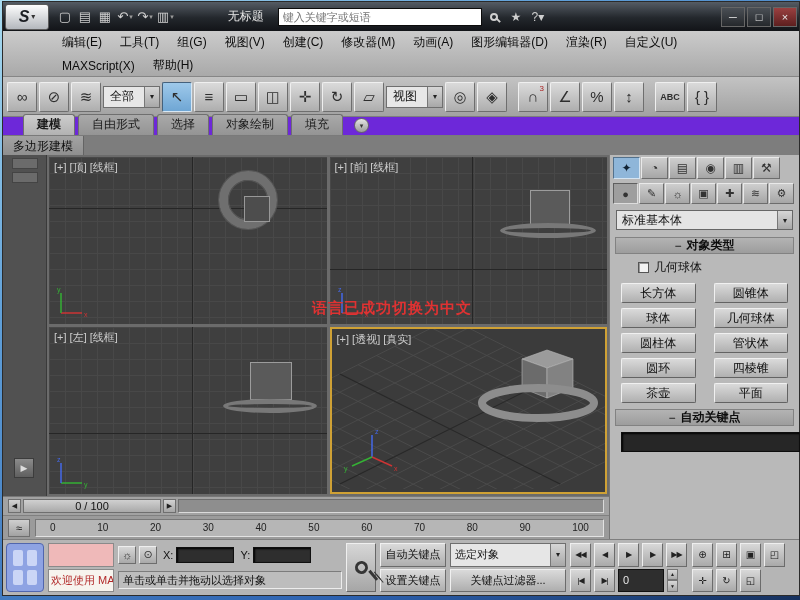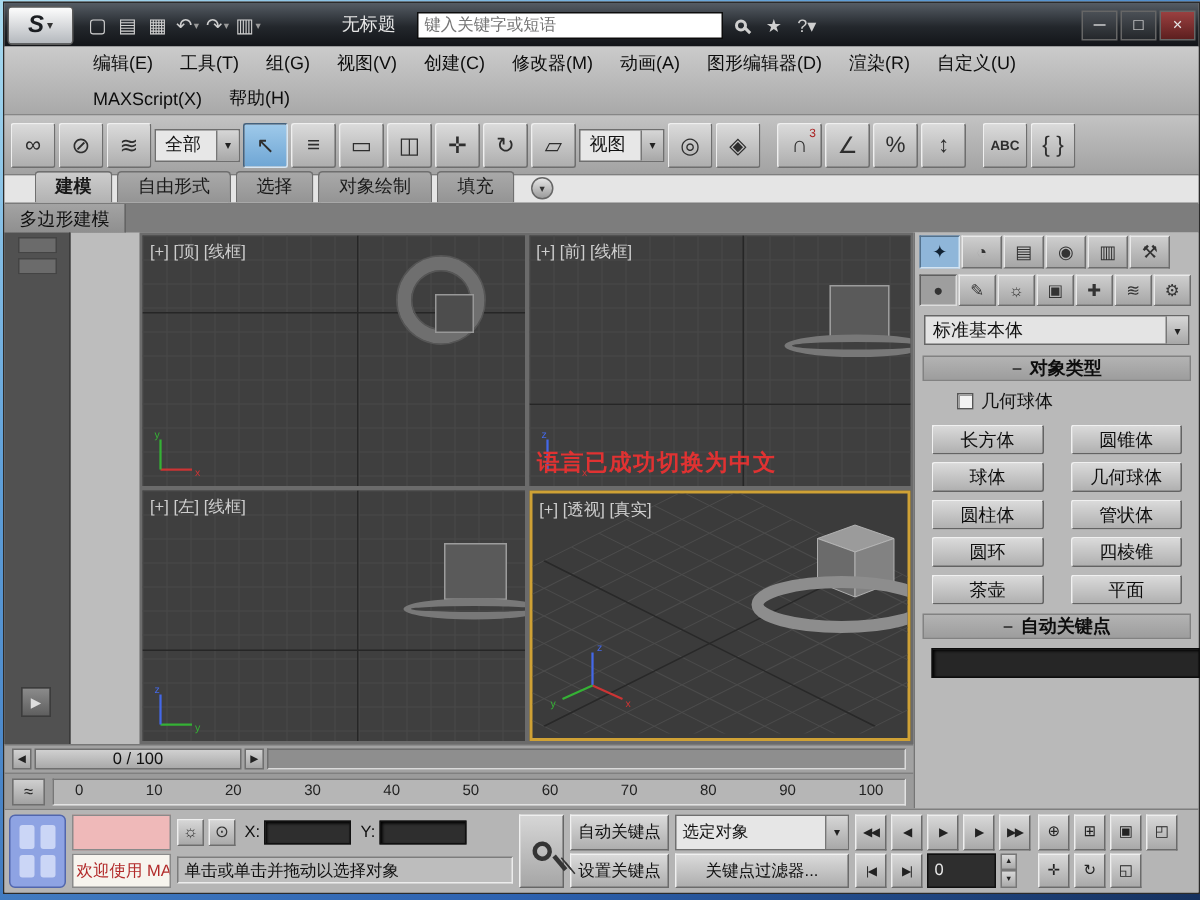--- a/index.html
+++ b/index.html
@@ -33,36 +33,36 @@
   .tool-btn{width:30px;height:30px;flex:none;background:linear-gradient(#dadada,#aeaeae);border:1px solid;border-color:#efefef #6e6e6e #6e6e6e #efefef;border-radius:2px;display:flex;align-items:center;justify-content:center;font-size:15px;color:#2e2e2e;position:relative;}
   .tool-btn.active{background:linear-gradient(#9ec9ea,#6fa6d4);border-color:#44617c #d7e7f4 #d7e7f4 #44617c;}
   .tool-btn .sup{position:absolute;top:1px;right:3px;font-size:8px;color:#a22;}
   .tool-btn.abc{font-size:9px;font-weight:bold;letter-spacing:0;}
   .tool-dd{height:22px;background:#e7e7e7;border:1px solid #6f6f6f;display:flex;align-items:center;font-size:12px;color:#111;flex:none;}
   .tool-dd .dd-text{padding:0 6px;min-width:40px;}
   .dd-arrow{width:15px;height:100%;background:linear-gradient(#d6d6d6,#a8a8a8);border-left:1px solid #777;display:flex;align-items:center;justify-content:center;font-size:8px;color:#222;}
   .tool-sep{width:7px;flex:none;}
 
   
-  .ribbon-tabs{height:19px;background:#e5e5e5;display:flex;align-items:flex-end;gap:3px;padding-left:20px;border-bottom:1px solid #7a7a7a;}
+  .ribbon-tabs{height:19px;background:#6d28d9;display:flex;align-items:flex-end;gap:3px;padding-left:20px;border-bottom:1px solid #7a7a7a;}
   .ribbon-tab{padding:1px 13px 2px;font-size:12px;color:#1a1a1a;background:linear-gradient(#a9a9a9,#949494);border:1px solid #6f6f6f;border-bottom:none;border-radius:3px 3px 0 0;white-space:nowrap;}
   .ribbon-tab.active{background:linear-gradient(#cdcdcd,#b2b2b2);font-weight:bold;}
   .ribbon-circle{width:15px;height:15px;border-radius:50%;background:linear-gradient(#e5e5e5,#9b9b9b);border:1px solid #666;margin:0 0 2px 8px;display:flex;align-items:center;justify-content:center;font-size:7px;color:#333;}
   .ribbon-sub{height:19px;background:#7d7d7d;display:flex;align-items:stretch;}
   .subtab{padding:2px 10px;font-size:12px;color:#101010;background:linear-gradient(#a3a3a3,#8f8f8f);border-right:1px solid #646464;white-space:nowrap;}
 
   
   .mid{position:absolute;top:153px;left:0;right:0;bottom:56px;display:flex;}
   .left-col{flex:1;display:flex;flex-direction:column;min-width:0;}
   .vp-row{flex:1;display:flex;min-height:0;}
   .vp-strip{width:44px;background:#515151;border-right:1px solid #3a3a3a;position:relative;}
   .strip-tab{width:26px;height:11px;background:#6b6b6b;border:1px solid #444;margin:3px auto 0;}
   .strip-expand{position:absolute;left:11px;bottom:18px;width:20px;height:20px;background:linear-gradient(#8b8b8b,#5f5f5f);border:1px solid #3c3c3c;color:#ddd;font-size:9px;display:flex;align-items:center;justify-content:center;}
 
-  .viewport-area{flex:1;position:relative;background:#6b6b6b;display:grid;grid-template-columns:1fr 1fr;grid-template-rows:1fr 1fr;gap:3px;padding:2px;min-width:0;margin-left:46px;}
+  .viewport-area{flex:1;position:relative;background:#6b6b6b;display:grid;grid-template-columns:1fr 1fr;grid-template-rows:1fr 1fr;gap:3px;padding:2px;min-width:0;}
   .vp{position:relative;background-color:#3f3f3f;overflow:hidden;
       background-image:linear-gradient(to right,#484848 1px,transparent 1px),linear-gradient(to bottom,#484848 1px,transparent 1px);
       background-size:16px 16px;}
   .vp.persp{background-image:none;background-color:#3b3b3b;border:2px solid #cfa135;}
   .vp-label{position:absolute;top:3px;left:5px;font-size:11px;color:#cdcdcd;z-index:5;white-space:nowrap;}
   .axv{position:absolute;top:0;bottom:0;width:1px;background:#262626;}
   .axh{position:absolute;left:0;right:0;height:1px;background:#262626;}
   .ring-top{position:absolute;left:170px;top:14px;width:58px;height:58px;border:9px solid #6f6f6f;border-radius:50%;box-shadow:0 0 0 1px #565656, inset 0 0 0 1px #565656;}
   .sq-top{position:absolute;left:195px;top:39px;width:26px;height:26px;background:#4d4d4d;border:1px solid #989898;}
   .wirebox{position:absolute;background:#5a5a5a;border:1px solid #9c9c9c;}

